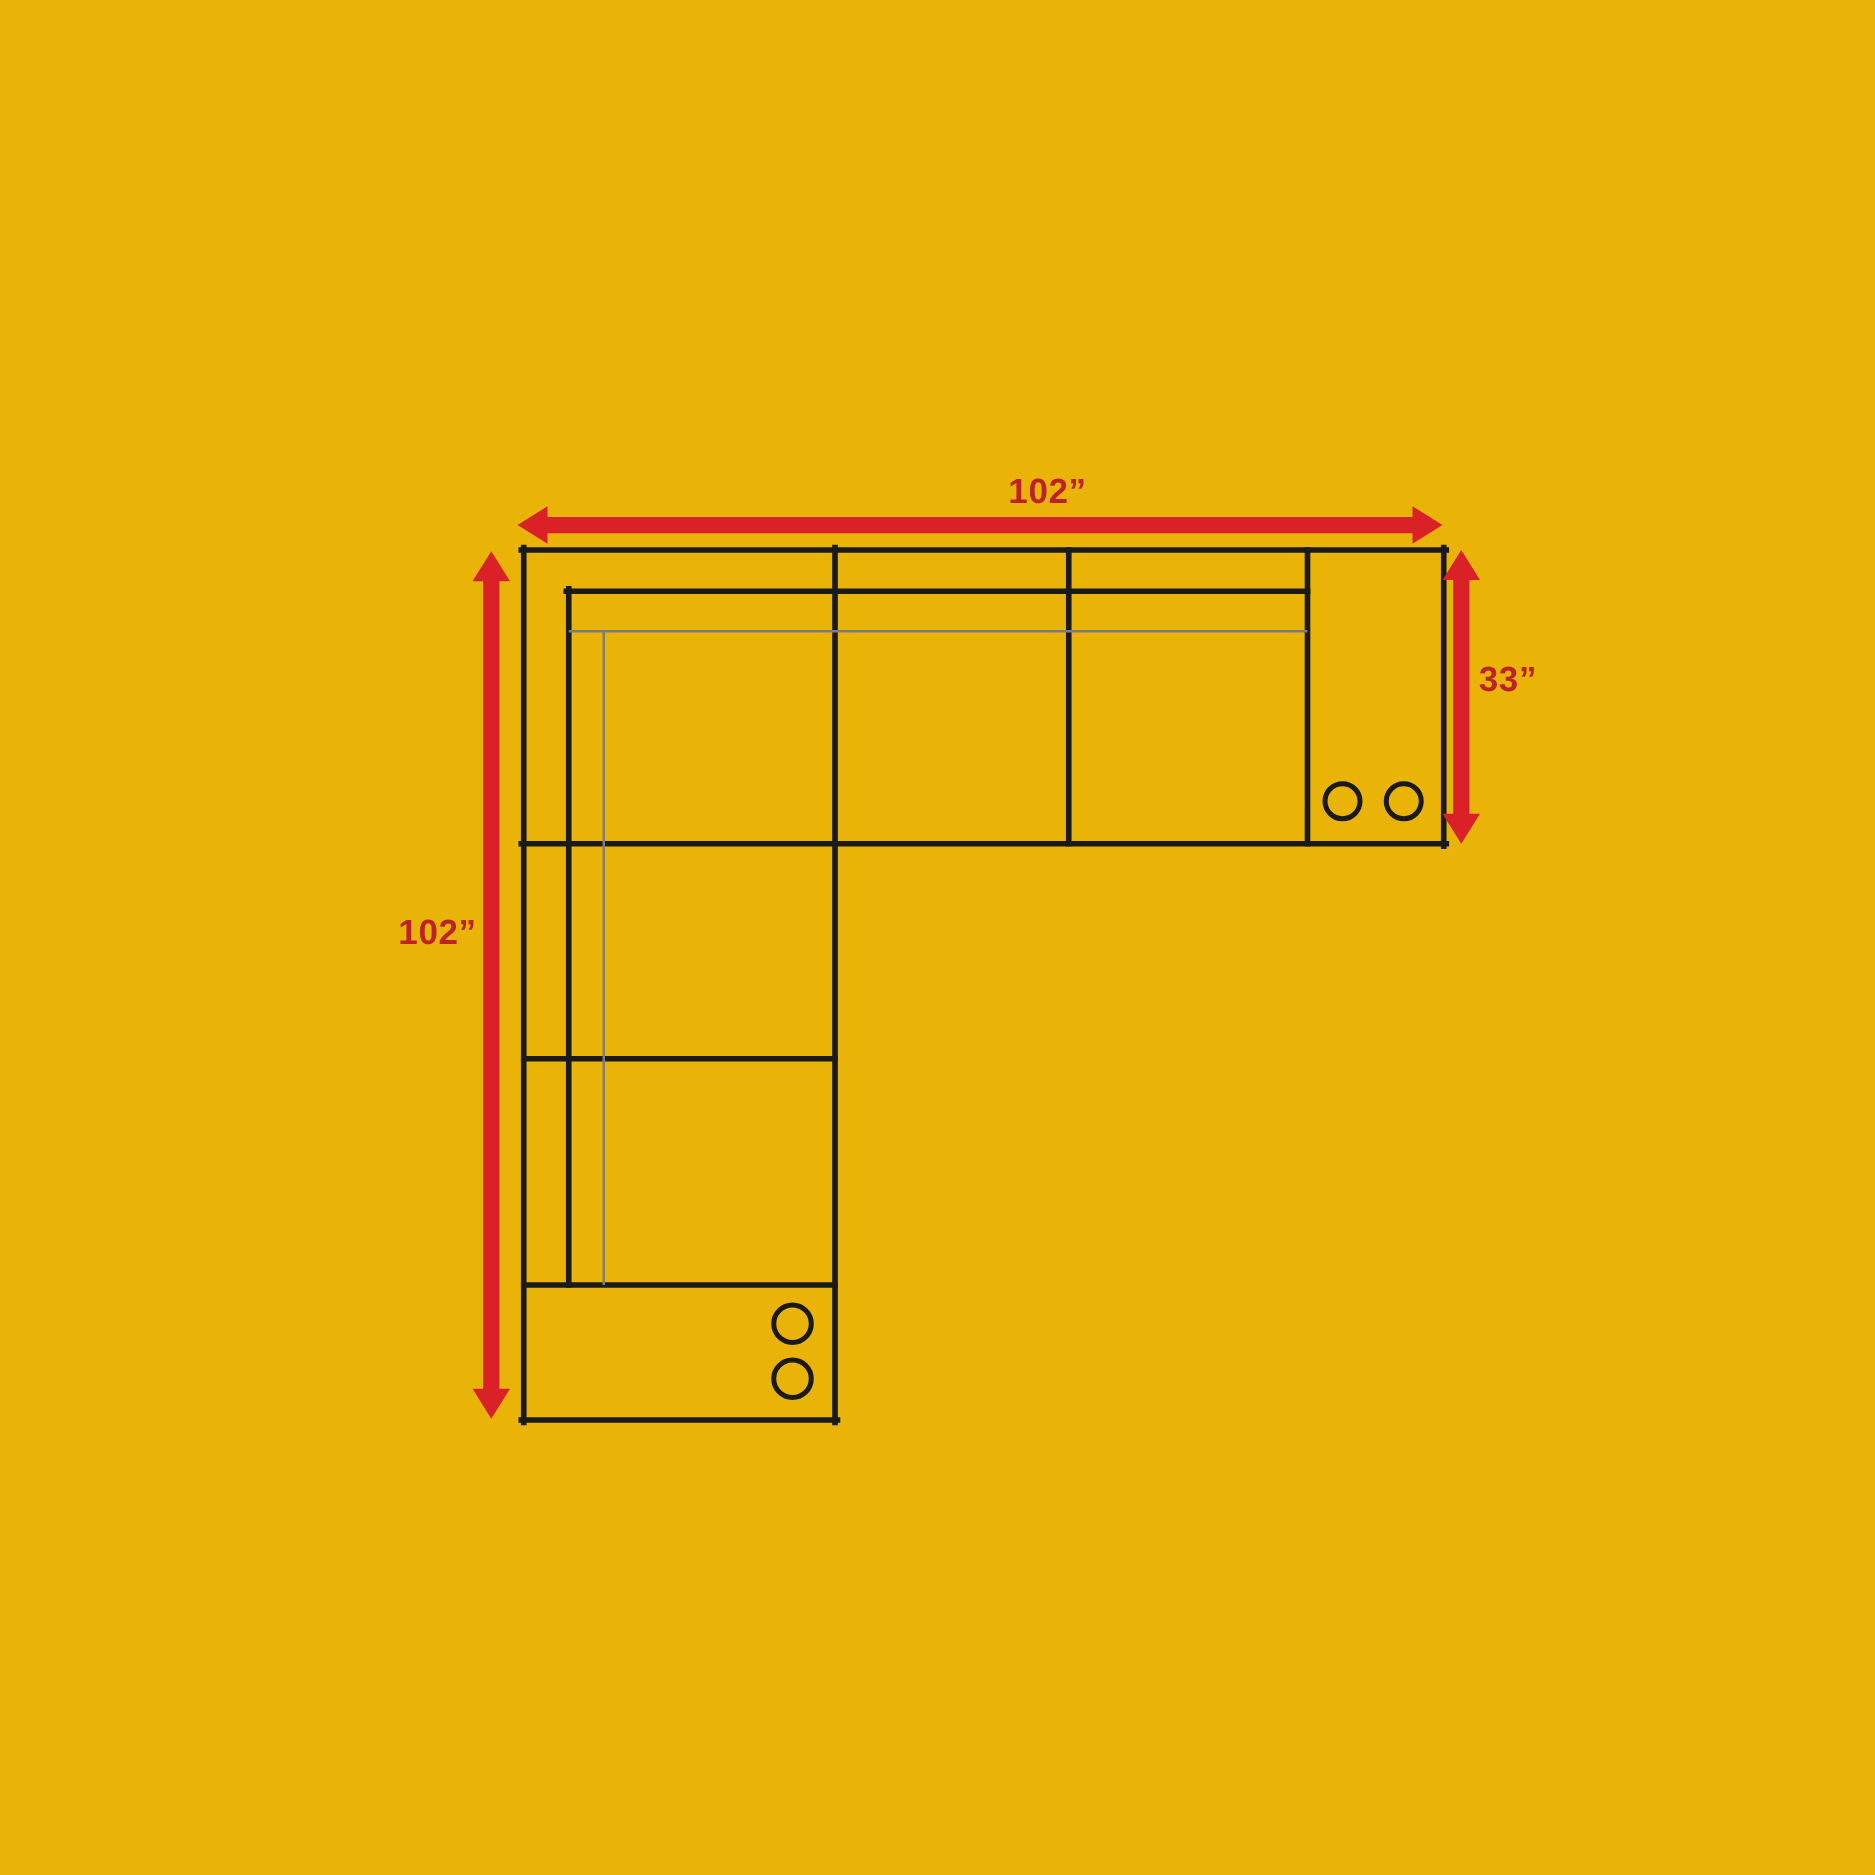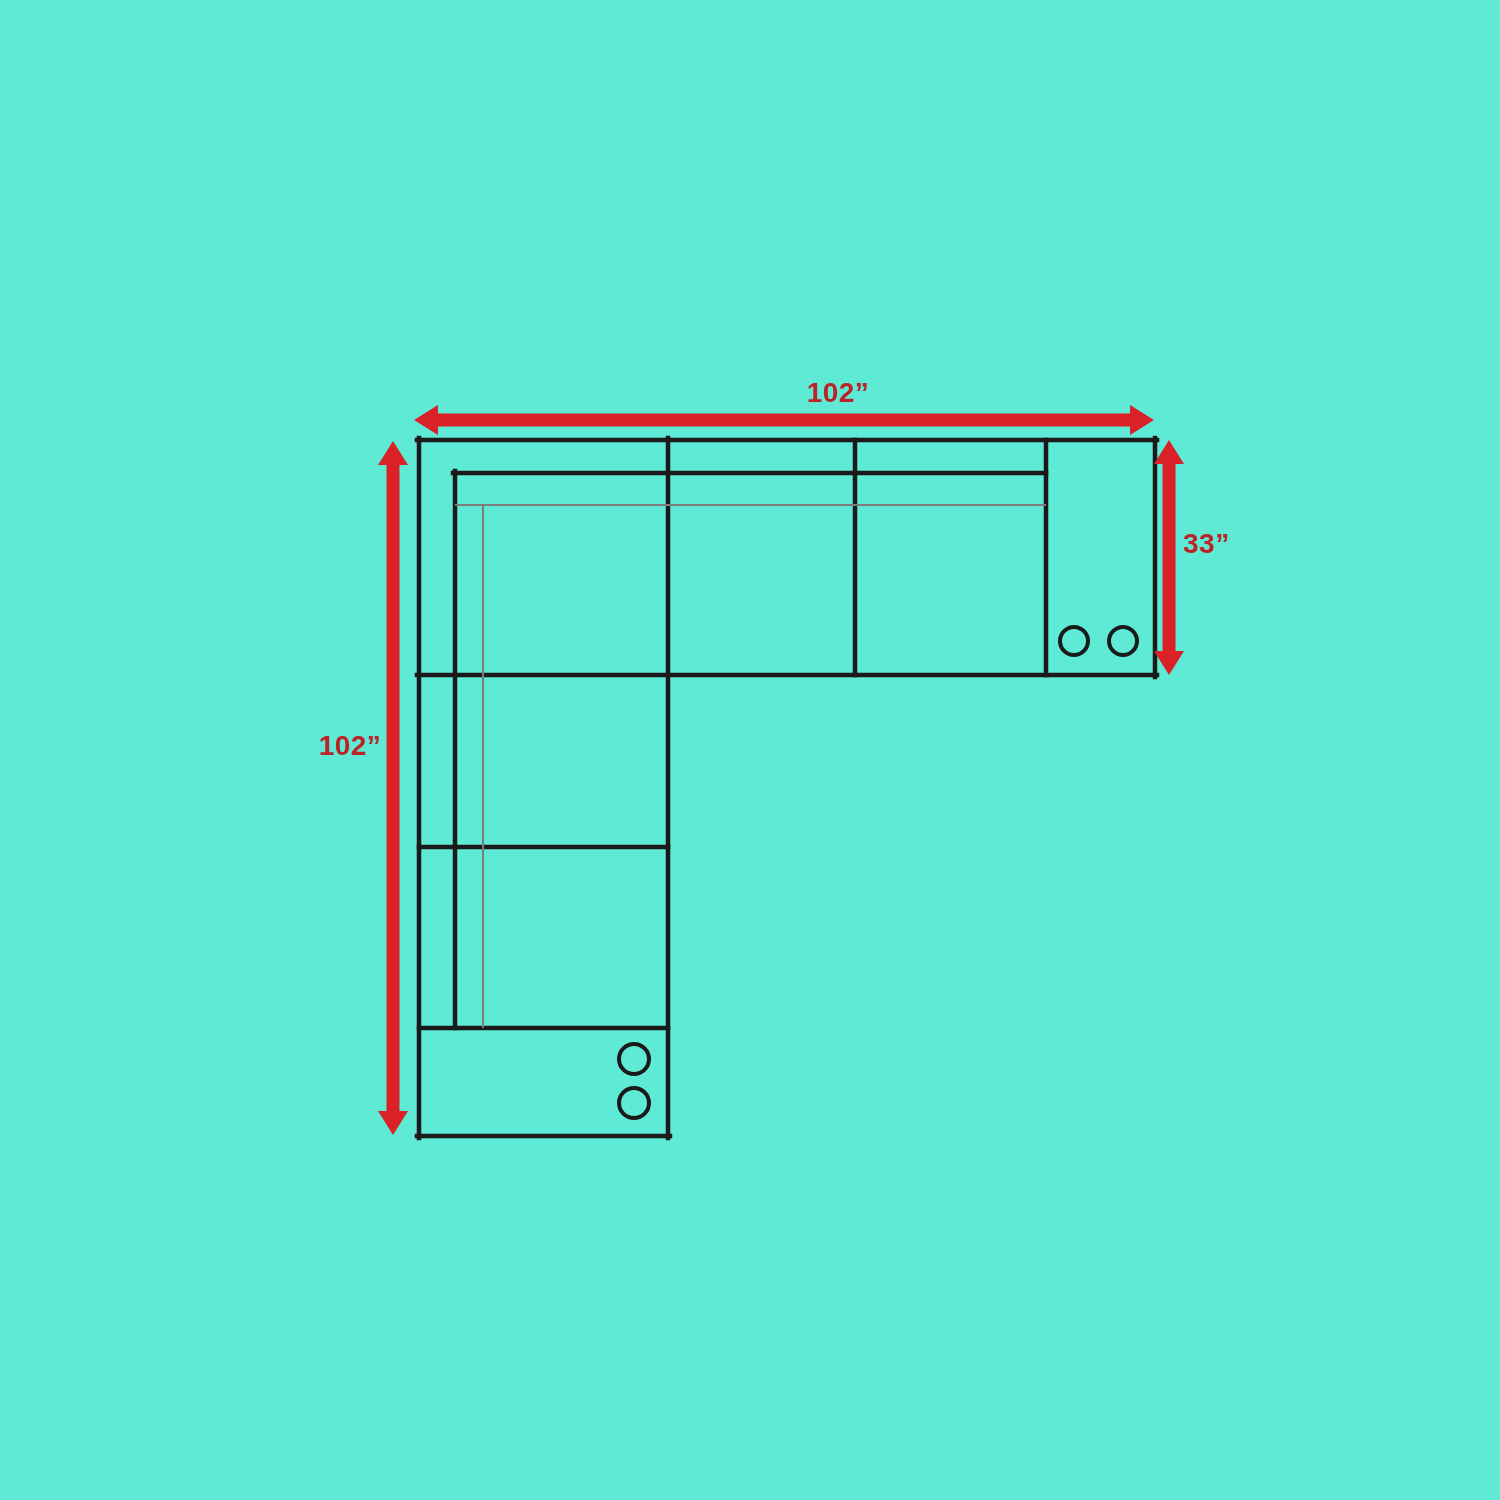--- a/index.html
+++ b/index.html
@@ -4,21 +4,21 @@
 <style>
   html, body {
     margin: 0;
     padding: 0;
     background: #ffffff;
   }
   .canvas {
     position: relative;
     width: 1500px;
     height: 1500px;
-    background: #5eead4;
+    background: #eab308;
     font-family: "Liberation Sans", sans-serif;
     overflow: hidden;
   }
   svg { display: block; }
   line.thick {
     stroke: #1a1a1a;
     stroke-width: 4.5;
     stroke-linecap: square;
   }
   line.thin {

